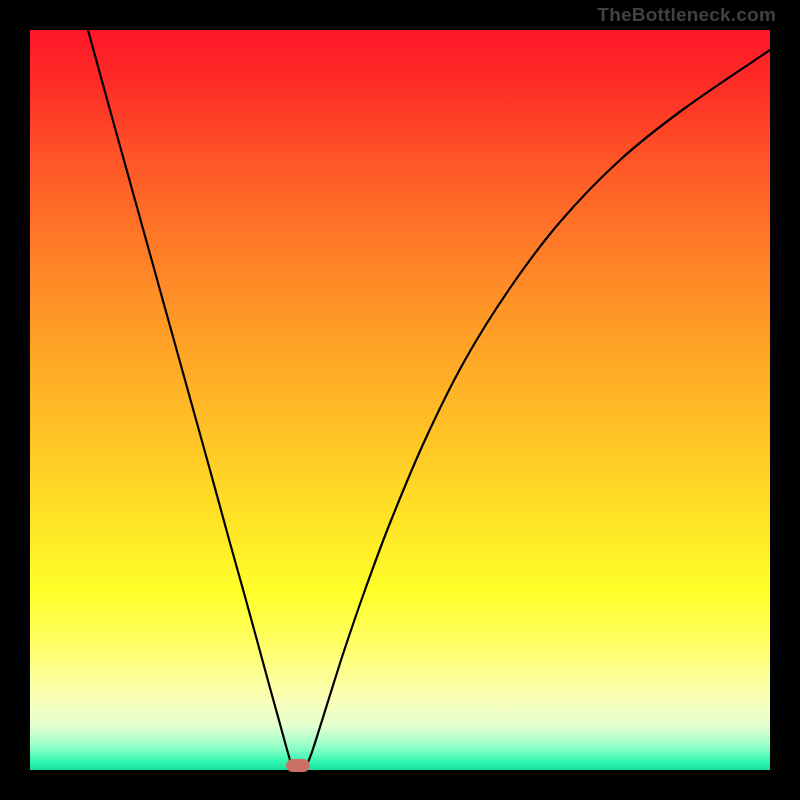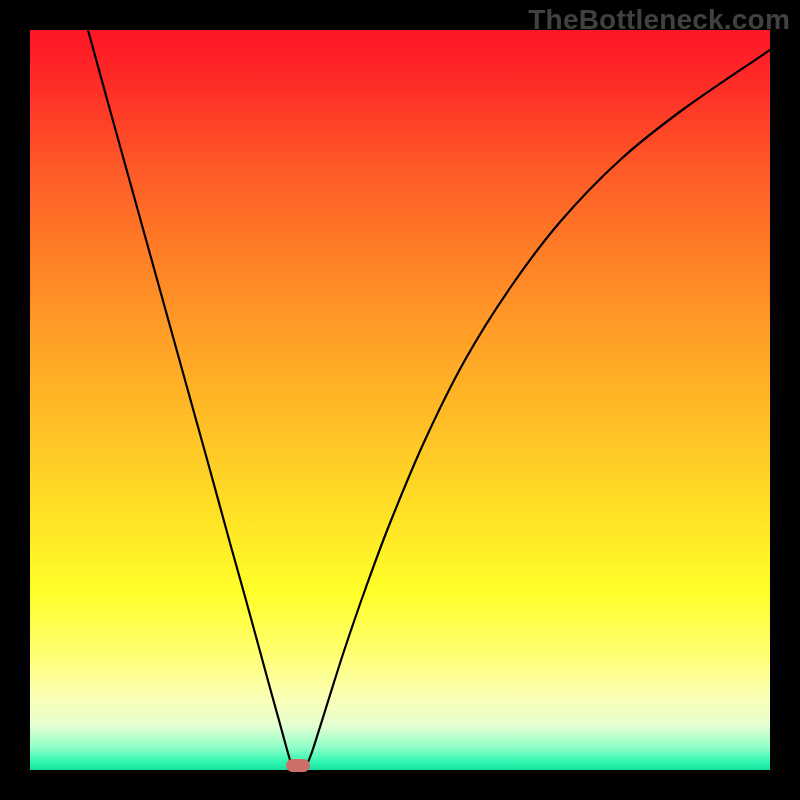--- a/index.html
+++ b/index.html
@@ -30,23 +30,23 @@
       #fcffb4 90%,
       #e4ffd0 94%,
       #8dffc8 97%,
       #2bf6af 99%,
       #17df9c 100%
     );
   }
   .watermark {
     position: absolute;
     top: 4px;
-    right: 10px;
+    right: 24px;
     color: #414141;
-    font-size: 28px;
+    font-size: 19px;
     font-weight: 600;
     letter-spacing: 0.2px;
     z-index: 5;
   }
   svg.curve {
     position: absolute;
     left: 0;
     top: 0;
     width: 740px;
     height: 740px;

